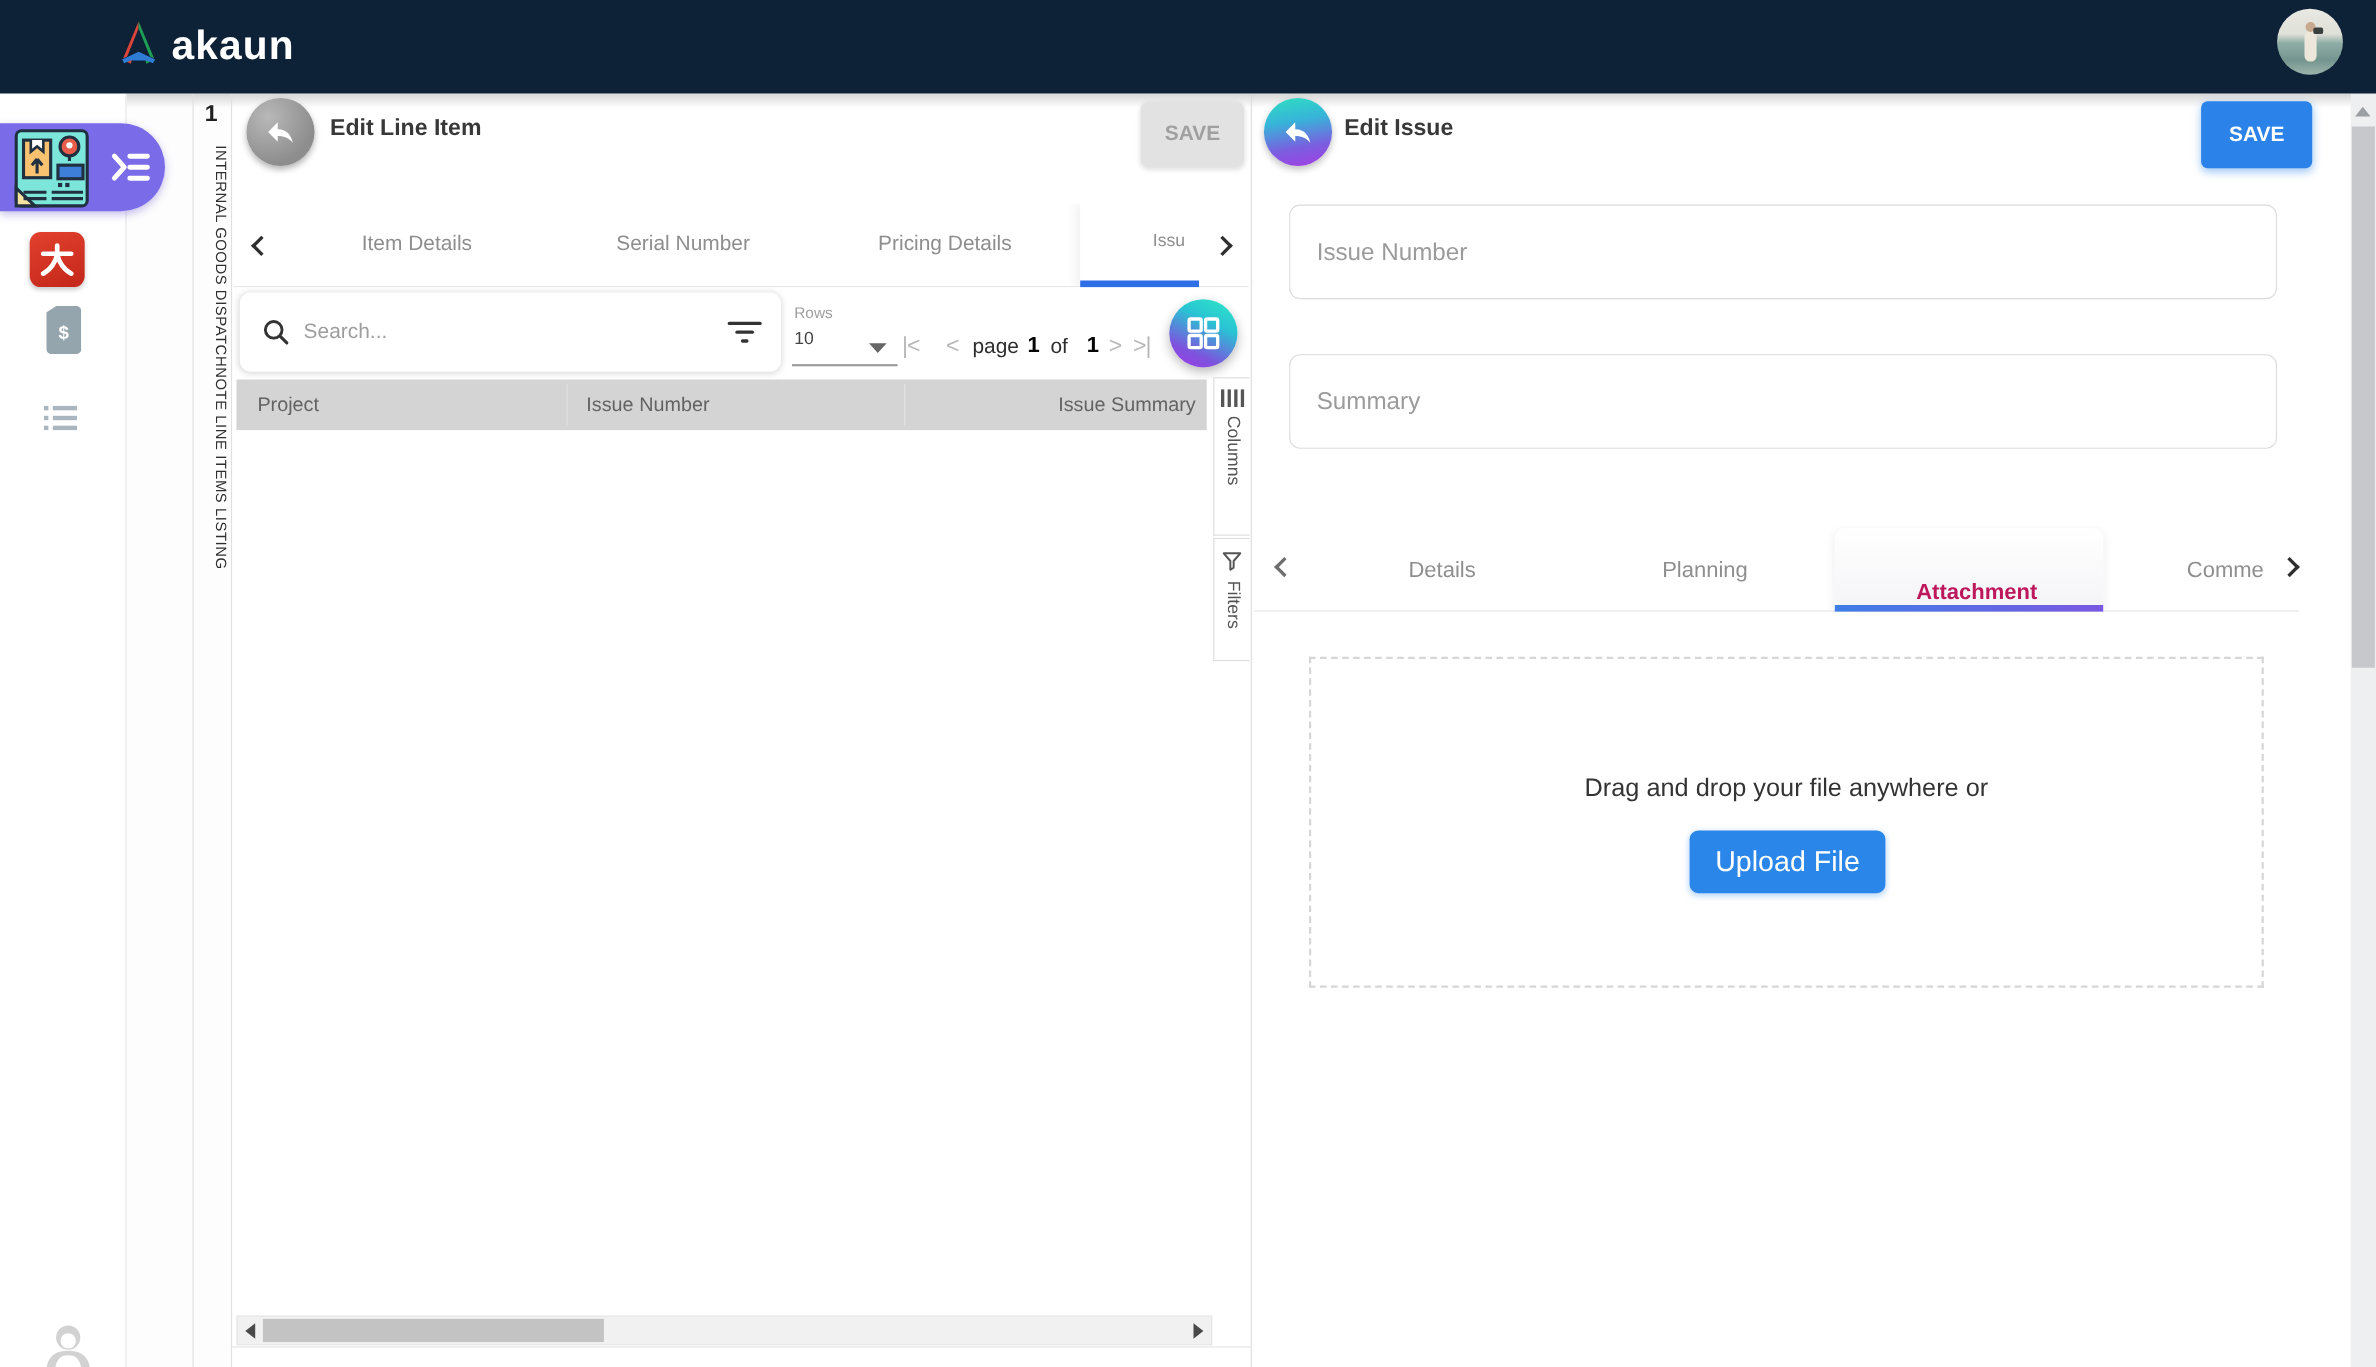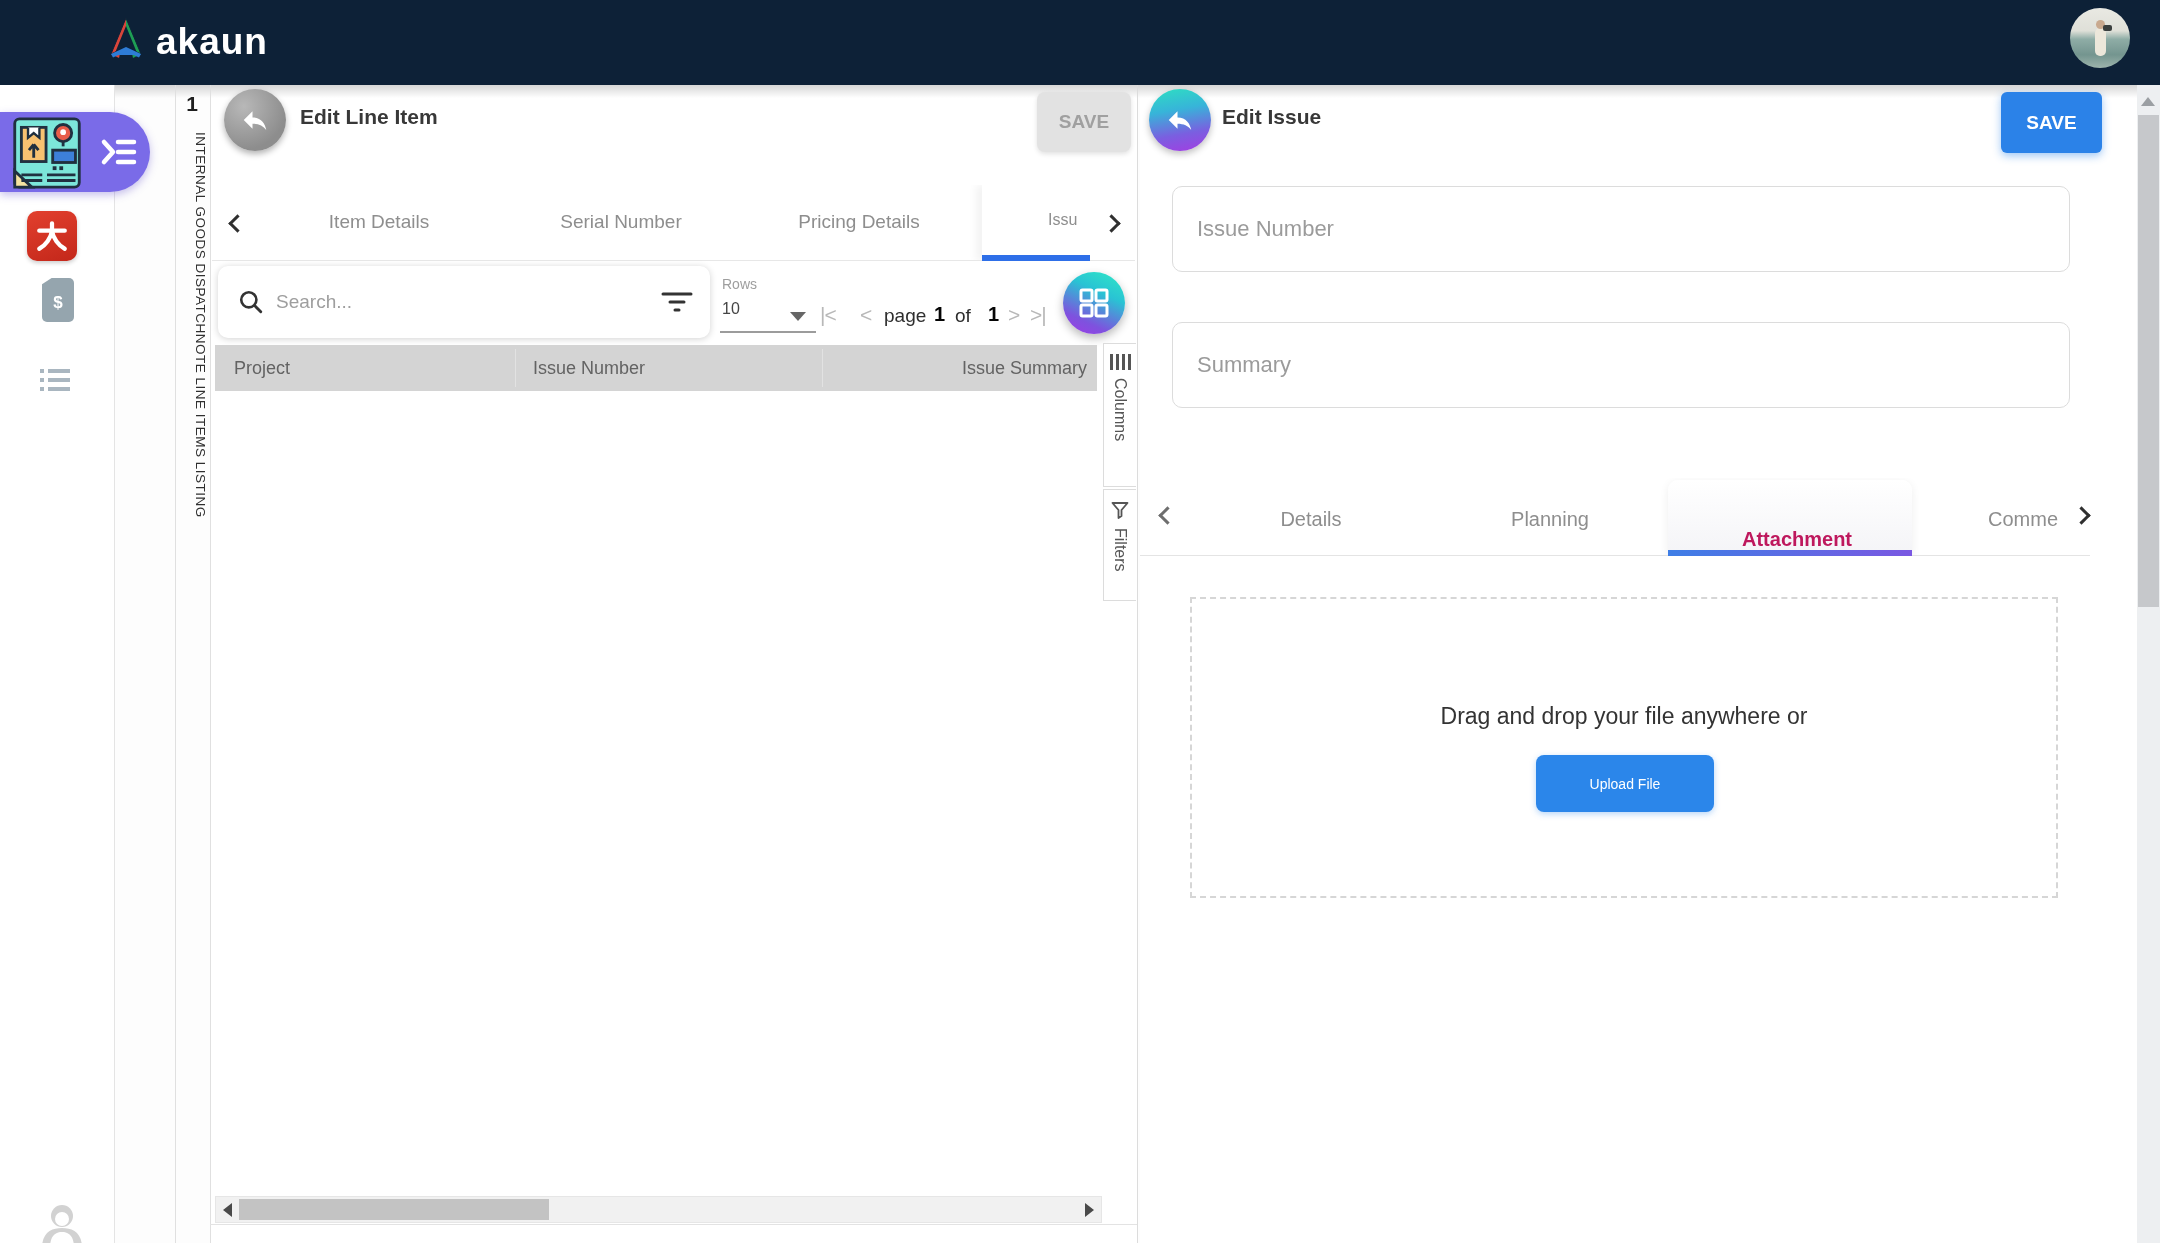--- a/index.html
+++ b/index.html
@@ -130,21 +130,21 @@
                  transform:translateX(-50%); cursor:pointer; }
   .tab-active-card { position:absolute; left:483px; top:2px; width:244px; height:76px; border-radius:10px 10px 0 0;
                      background:linear-gradient(180deg,#ffffff, #f4f4f7); box-shadow:0 2px 10px rgba(0,0,0,0.07); }
   .tab-active-label { position:absolute; left:612px; top:30px; transform:translateX(-50%); font-size:20px; font-weight:600; color:#be185d; white-space:nowrap;margin-top:20px; }
   .underline-r { left:1668px; top:550px; width:244px; height:6px;
                  background:linear-gradient(90deg,#3e7ee6,#7a58e2); z-index:9; }
 
   .dropzone { left:1190px; top:597px; width:868px; height:301px; border:2px dashed #d6d6d6; z-index:8; }
   .dd-text { left:1190px; top:703px; width:868px; text-align:center; font-size:23px; color:#333333; z-index:9; }
   .upload-btn { left:1536px; top:755px; width:178px; height:57px; border:none; border-radius:8px; background:#2b86ea;
-                color:#ffffff; font-size:14px; z-index:9; cursor:pointer; box-shadow:0 2px 6px rgba(43,134,234,0.35); }
+                color:#ffffff; font-size:26px; z-index:9; cursor:pointer; box-shadow:0 2px 6px rgba(43,134,234,0.35); }
 
   
   .vscroll { left:2137px; top:85px; width:23px; height:1158px; background:#edeff1; z-index:20; }
   .vscroll .up-arrow { position:absolute; left:4px; top:12px; width:0; height:0;
                        border-left:7px solid transparent; border-right:7px solid transparent; border-bottom:9px solid #9b9fa3; cursor:pointer; }
   .vscroll .vthumb { position:absolute; left:1px; top:30px; width:21px; height:492px; background:#c6c8cb; cursor:pointer; }
 </style>
 </head>
 <body>
 

